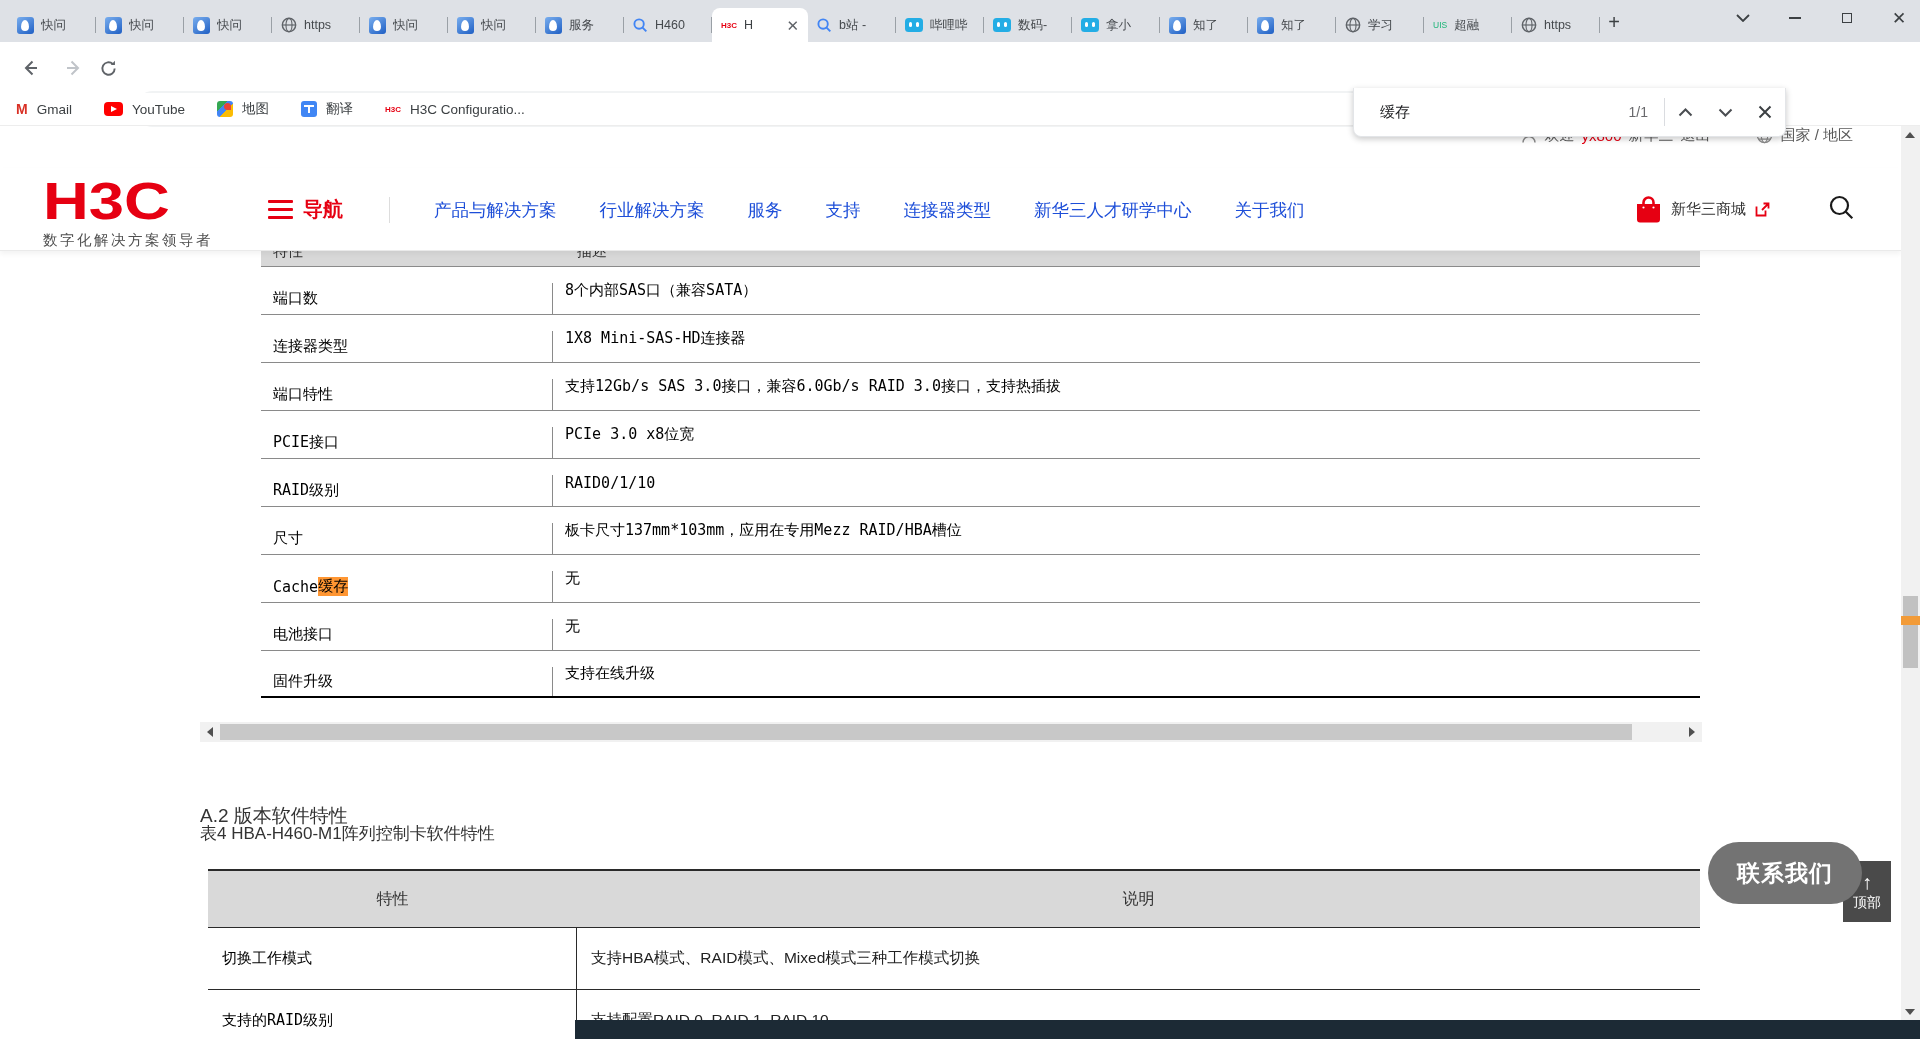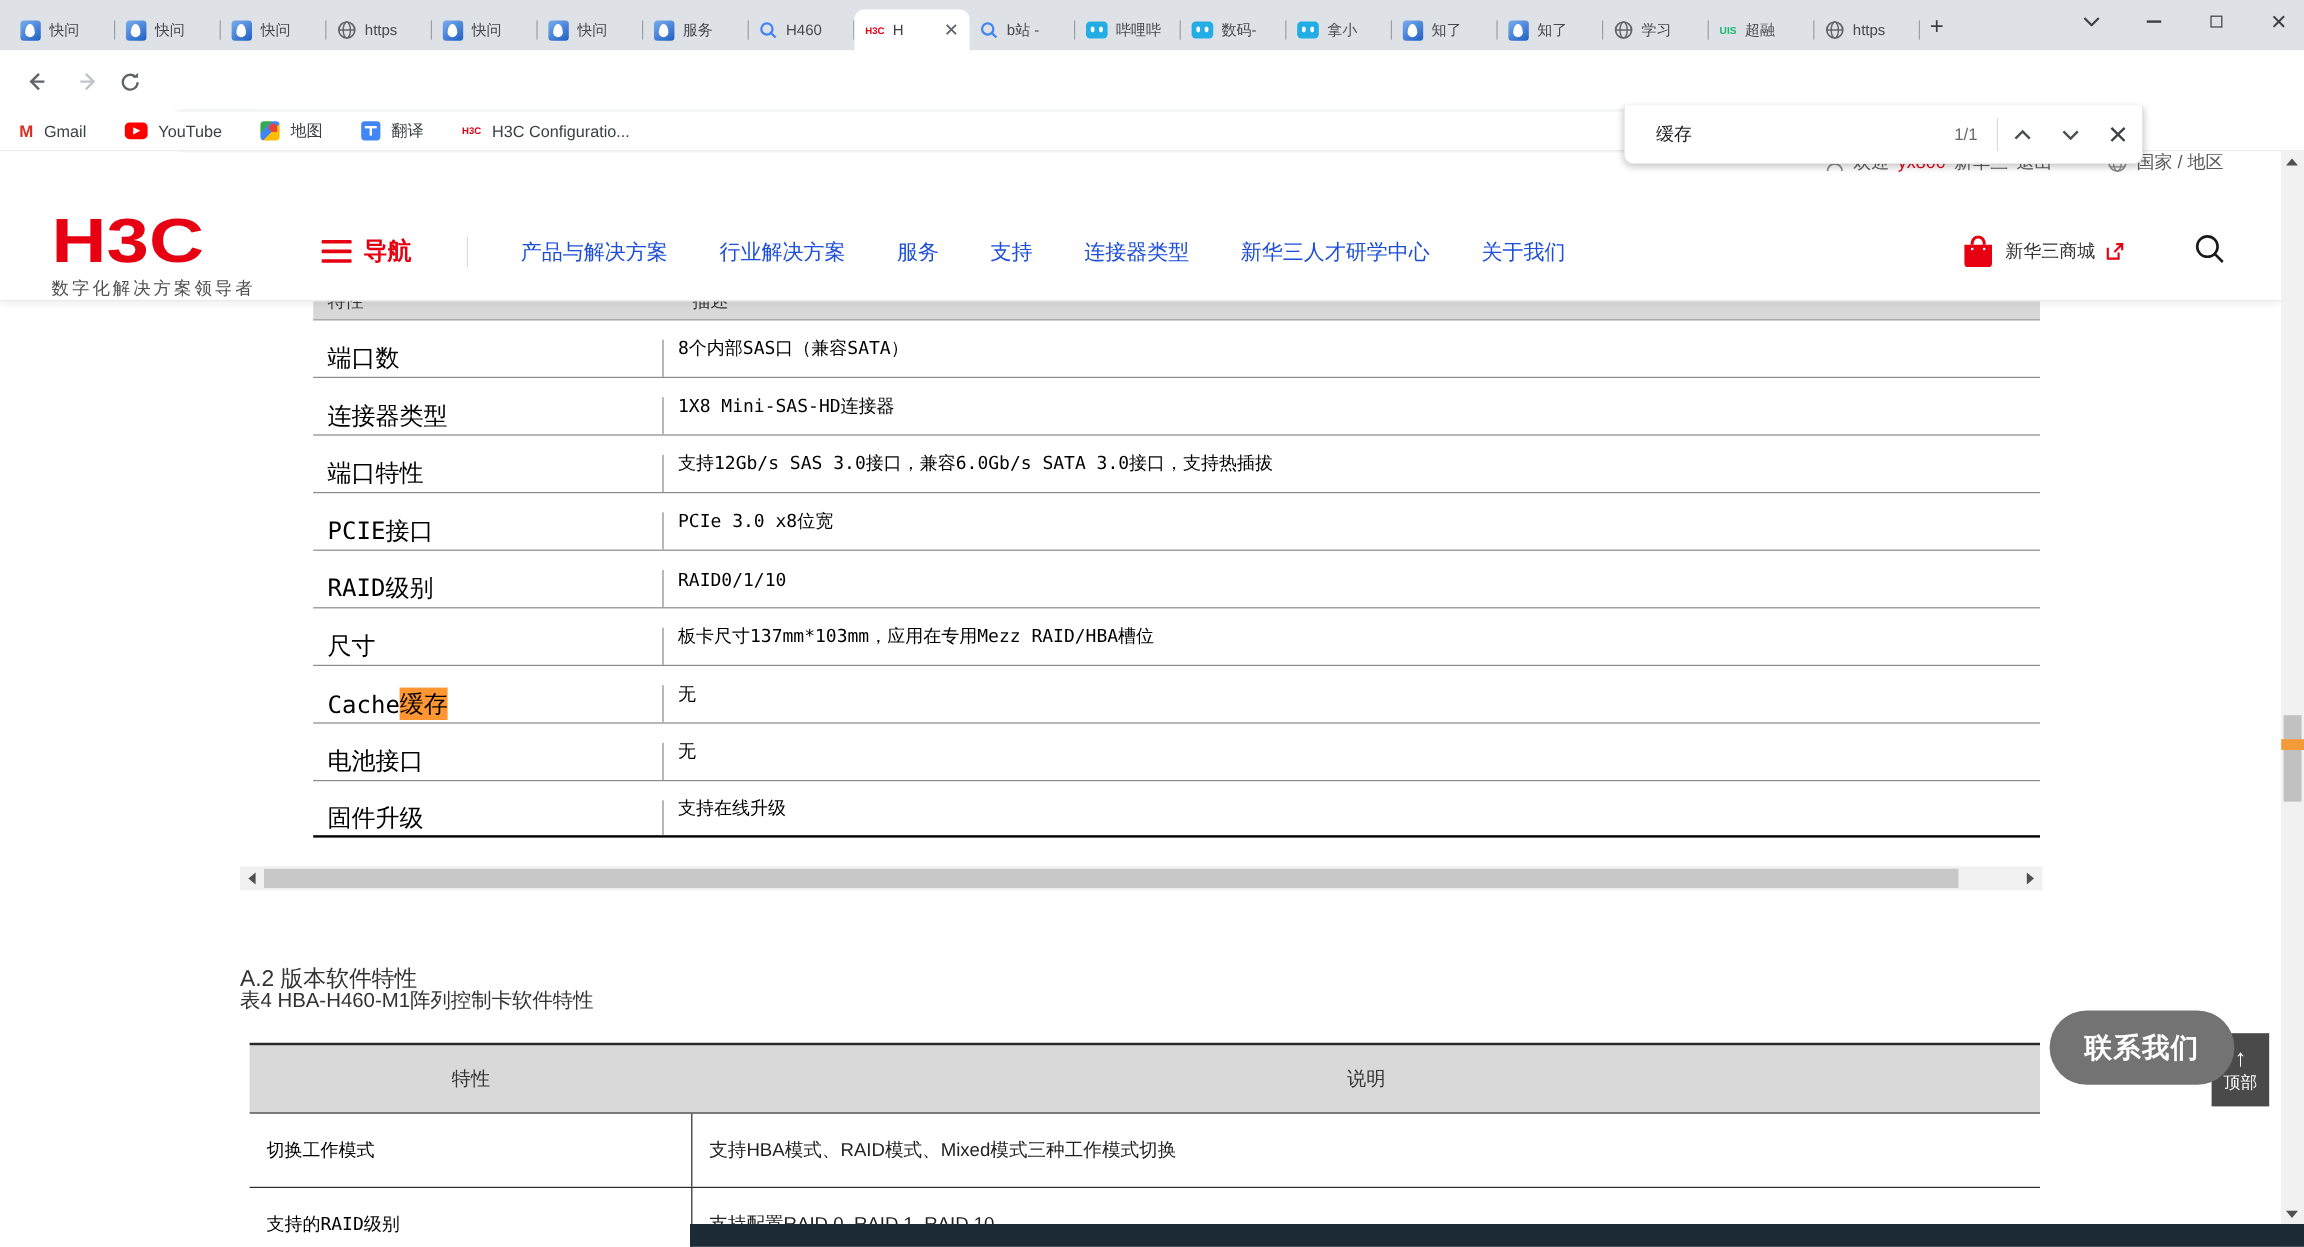--- a/index.html
+++ b/index.html
@@ -25,21 +25,21 @@
 
   
   .ic-drop { width:17px; height:17px; border-radius:3px; flex:none; position:relative;
              background:linear-gradient(145deg,#79aeee,#1f5fc4); }
   .ic-drop::after { content:''; position:absolute; left:4px; top:3px; width:8px; height:11px; background:#fff;
              border-radius:50% 50% 50% 50%/62% 62% 38% 38%; }
   .ic-bili { width:18px; height:14px; border-radius:3.5px; background:#23ade5; flex:none; position:relative; }
   .ic-bili::before { content:''; position:absolute; left:4px; top:4px; width:3px; height:5px; background:#fff;
              border-radius:2px; box-shadow:7px 0 #fff; }
   .ic-h3ctxt { font-weight:800; font-size:8px; color:#e60012; flex:none; letter-spacing:0; }
-  .ic-uistxt { font-weight:700; font-size:8.5px; color:#1db578; flex:none; }
+  .ic-uistxt { font-weight:400; font-size:8.5px; color:#1db578; flex:none; }
   .ic-glyph-m { font-weight:800; font-size:14px; color:#d93025; flex:none; }
   .ic-yt { width:19px; height:14px; background:#f00; border-radius:4px; position:relative; flex:none; }
   .ic-yt::after { content:''; position:absolute; left:7px; top:4px; border-left:6px solid #fff;
              border-top:3.5px solid transparent; border-bottom:3.5px solid transparent; }
   .ic-maps { width:16px; height:16px; border-radius:3px; flex:none; position:relative;
              background:linear-gradient(135deg,#34a853 0 32%,#4285f4 32% 58%,#fbbc04 58% 100%); }
   .ic-maps::after { content:''; position:absolute; right:2px; top:2px; width:7px; height:7px; background:#ea4335;
              border-radius:50% 50% 0 50%; }
   .ic-tr { width:16px; height:16px; border-radius:3px; background:#4086f4; position:relative; flex:none; }
   .ic-tr::before { content:''; position:absolute; left:3px; top:4px; width:10px; height:2px; background:#fff; }
@@ -97,21 +97,21 @@
 
   
   .table1 { position:absolute; left:261px; top:251px; width:1439px; z-index:1; }
   .t1-header { height:15px; background:#d8d8d8; position:relative; overflow:hidden;
                font-family:"DejaVu Sans Mono",monospace; font-size:15px; color:#333; }
   .t1-h1 { position:absolute; left:12px; top:-9px; }
   .t1-h2 { position:absolute; left:316px; top:-9px; }
   .t1-row { height:48px; display:flex; border-top:1.5px solid #8a8a8a; }
   .t1-row:last-child { border-bottom:2.5px solid #000; }
   .t1-label { width:292px; padding:0 10px 0 12px; display:flex; align-items:center;
-              font-family:"DejaVu Sans Mono",monospace; font-size:20px; color:#000;
+              font-family:"DejaVu Sans Mono",monospace; font-size:15px; color:#000;
               border-right:1.5px solid #8a8a8a;margin-top:16px; }
   .t1-value { flex:1; padding-left:12px; display:flex; align-items:center;
               font-family:"DejaVu Sans Mono",monospace; font-size:15px; color:#000; }
   .find-hl { background:#ff9632; color:#000; }
 
   
   .hscroll { position:absolute; left:200px; top:722px; width:1502px; height:20px; background:#f1f1f1; }
   .hs-arrow { position:absolute; top:0; width:20px; height:20px; display:flex; align-items:center; justify-content:center; }
   .hs-thumb { position:absolute; left:20px; top:2px; width:1412px; height:16px; background:#c8c8c8; }
   .tri-l { border-right:6px solid #505050; border-top:5px solid transparent; border-bottom:5px solid transparent; }
@@ -447,21 +447,21 @@
       <div class="t1-row">
         <div class="t1-label">端口数</div>
         <div class="t1-value">8个内部SAS口（兼容SATA）</div>
       </div>
       <div class="t1-row">
         <div class="t1-label">连接器类型</div>
         <div class="t1-value">1X8 Mini-SAS-HD连接器</div>
       </div>
       <div class="t1-row">
         <div class="t1-label">端口特性</div>
-        <div class="t1-value">支持12Gb/s SAS 3.0接口，兼容6.0Gb/s SATA 3.0接口，支持热插拔</div>
+        <div class="t1-value">支持12Gb/s SAS 3.0接口，兼容6.0Gb/s RAID 3.0接口，支持热插拔</div>
       </div>
       <div class="t1-row">
         <div class="t1-label">PCIE接口</div>
         <div class="t1-value">PCIe 3.0 x8位宽</div>
       </div>
       <div class="t1-row">
         <div class="t1-label">RAID级别</div>
         <div class="t1-value">RAID0/1/10</div>
       </div>
       <div class="t1-row">

